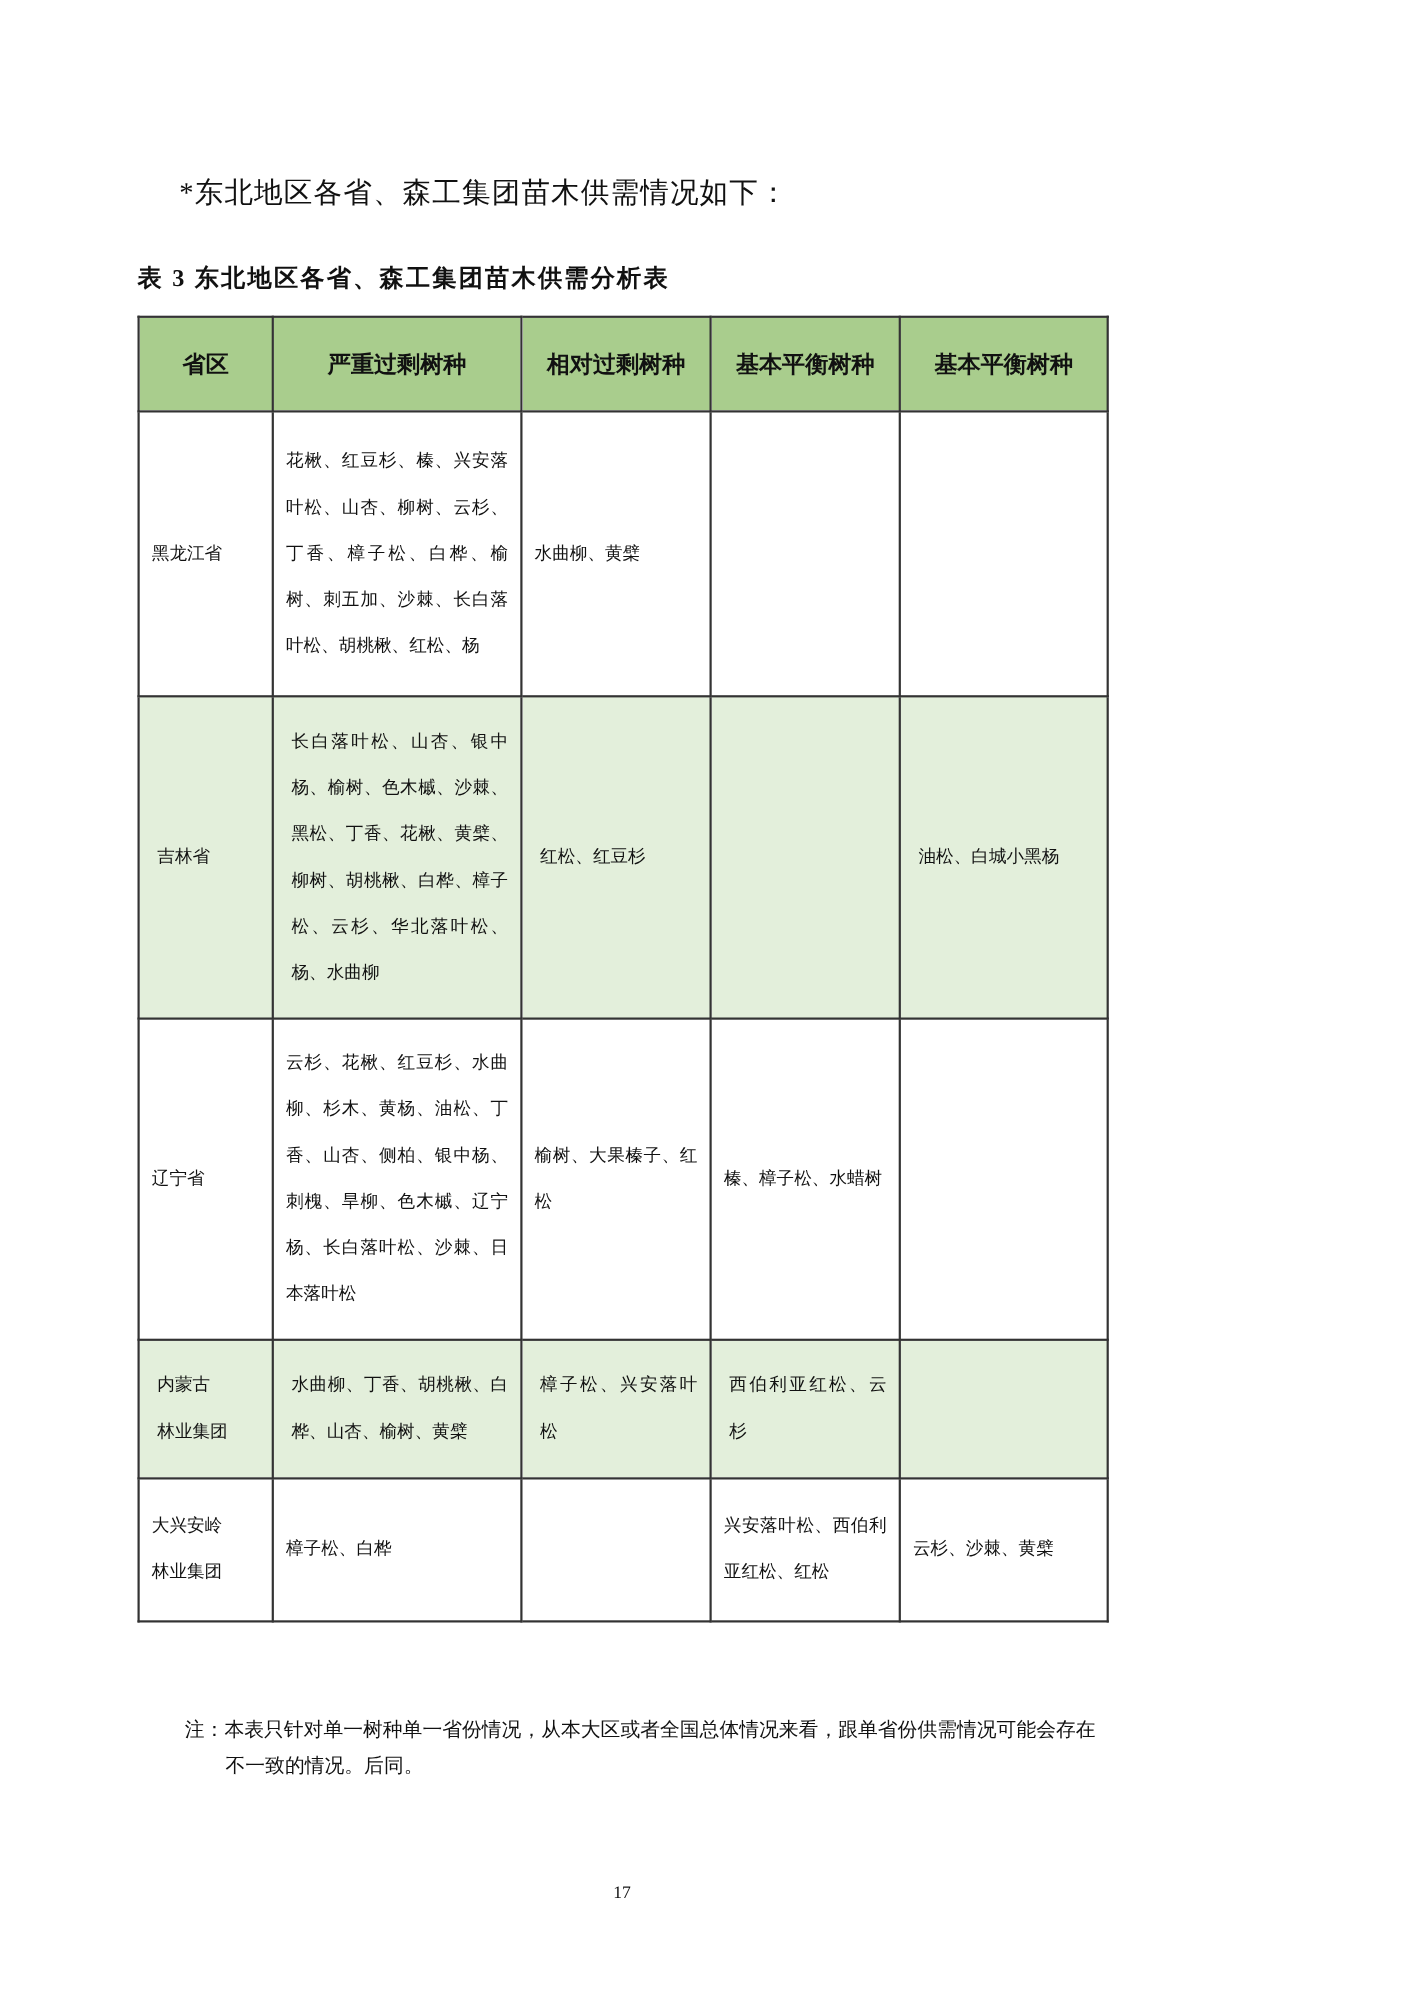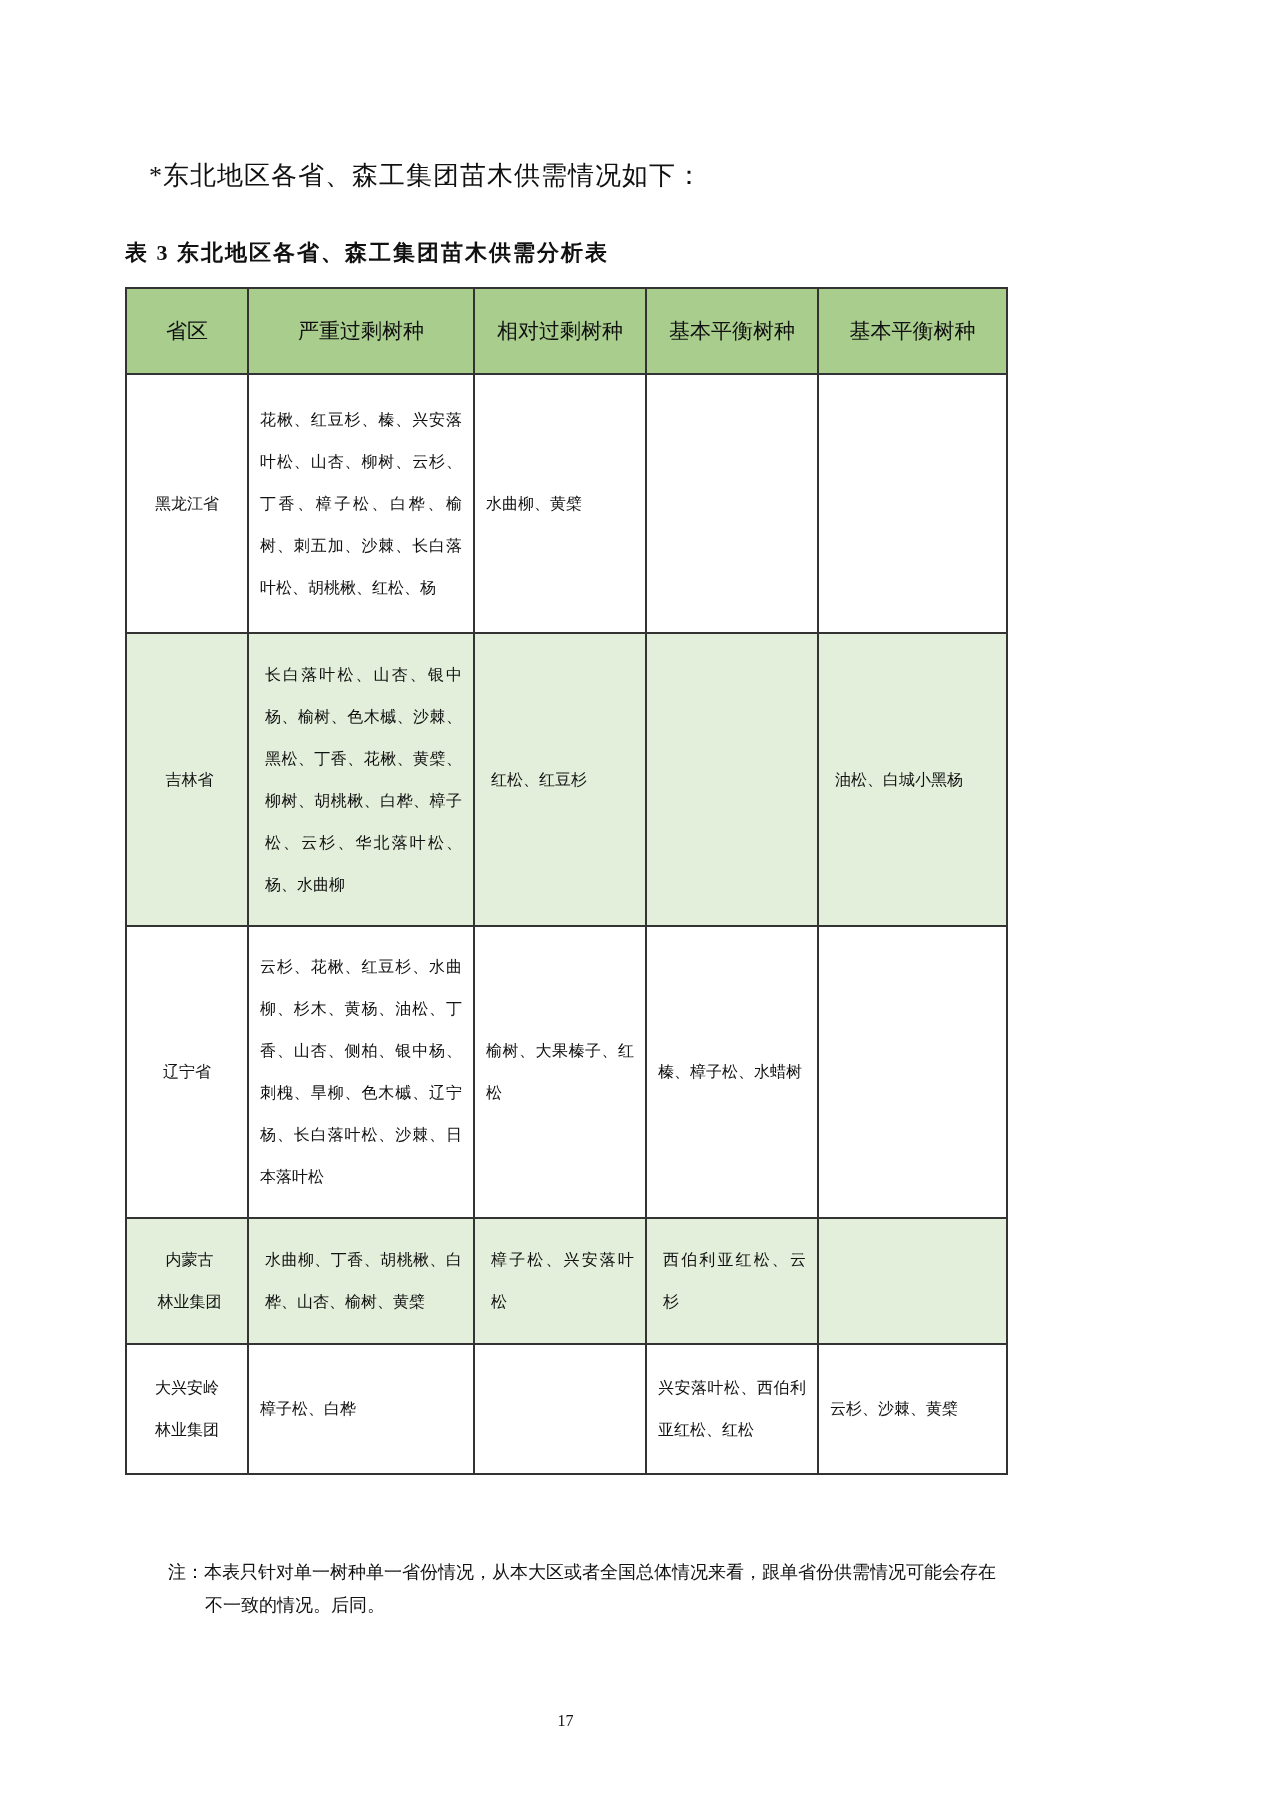--- a/index.html
+++ b/index.html
@@ -10,21 +10,21 @@
   }
   html,body{margin:0;padding:0;}
   body{
     width:1280px;height:1810px;
     background:#ffffff;
     font-family:"Liberation Serif","DejaVu Serif",serif;
     color:var(--text);
     position:relative;
   }
   .heading{
-    position:absolute;left:149px;top:158px;margin:0;
+    position:absolute;left:163px;top:158px;margin:0;
     font-size:26px;letter-spacing:1px;
   }
   .table-title{
     position:absolute;left:125px;top:238px;width:881px;margin:0;
     text-align:left;font-size:22px;font-weight:bold;letter-spacing:2px;
   }
   table.supply-table{
     position:absolute;left:125px;top:287px;
     border-collapse:collapse;table-layout:fixed;
     width:881px;
@@ -42,29 +42,30 @@
     padding:6px 11px;
     line-height:42px;
     overflow:hidden;
   }
   table.supply-table thead tr{height:86px;}
   table.supply-table th{
     background:var(--header-bg);
     text-align:center;
     font-size:21px;
     padding:0 2px;
+    font-weight:bold;
   }
   tr.r0{height:259px;}
   tr.r1{height:293px;}
   tr.r2{height:292px;}
   tr.r3{height:126px;}
   tr.r4{height:130px;}
   tr.tint td{background:var(--tint-bg);padding-left:16px;}
   td.region{
-    text-align:center;
+    text-align:left;
     white-space:pre-line;
     font-size:21px;
     padding:0 4px;
   }
   td.species{
     text-align:justify;
   }
   .note{
     position:absolute;left:168px;top:1556px;width:800px;margin:0;
     font-size:18px;line-height:33px;

